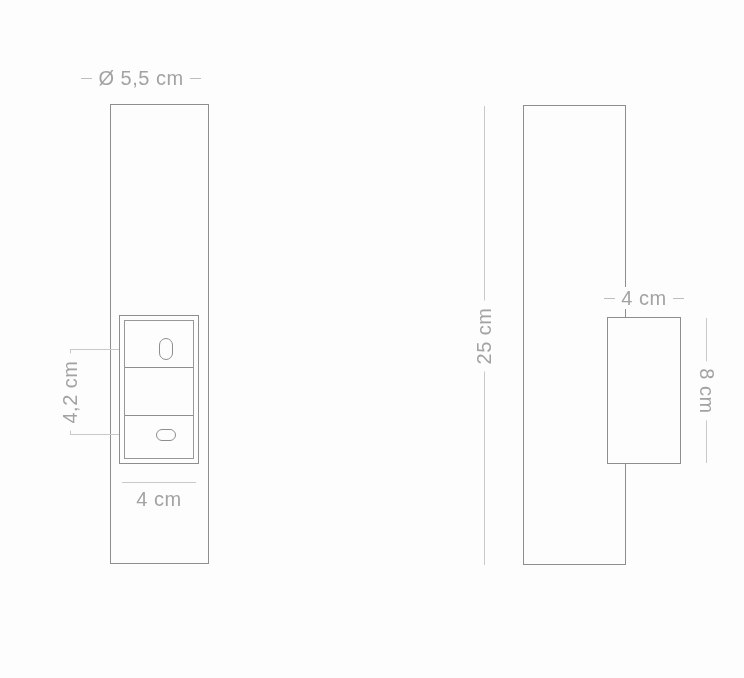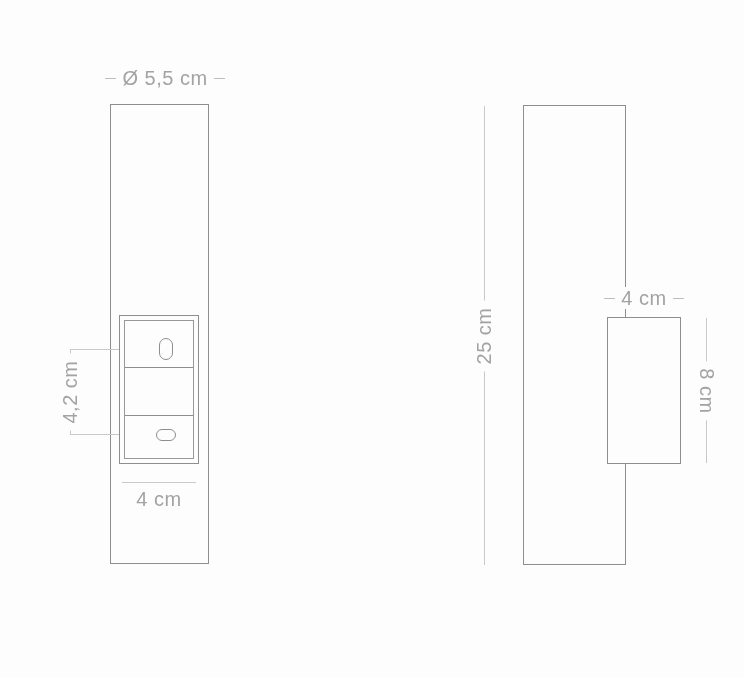--- a/index.html
+++ b/index.html
@@ -57,21 +57,21 @@
     color: #a3a3a3;
     font-size: 20px;
     letter-spacing: 0.5px;
     white-space: nowrap;
     background: #fdfdfd;
     padding: 0 3px;
     line-height: 22px;
   }
 
   
-  .diameter-label { left: 104px; top: 66px; width: 122px; height: 24px; text-align: center; }
+  .diameter-label { left: 80px; top: 66px; width: 122px; height: 24px; text-align: center; }
 
   .front-body { left: 110px; top: 104px; width: 99px; height: 460px; }
 
   .switch-plate { left: 119px; top: 315px; width: 80px; height: 149px; z-index: 2; }
   .switch-plate-inner {
     position: absolute;
     left: 4px; top: 4px; right: 4px; bottom: 4px;
     border: 1px solid #989898;
     box-sizing: border-box;
   }

